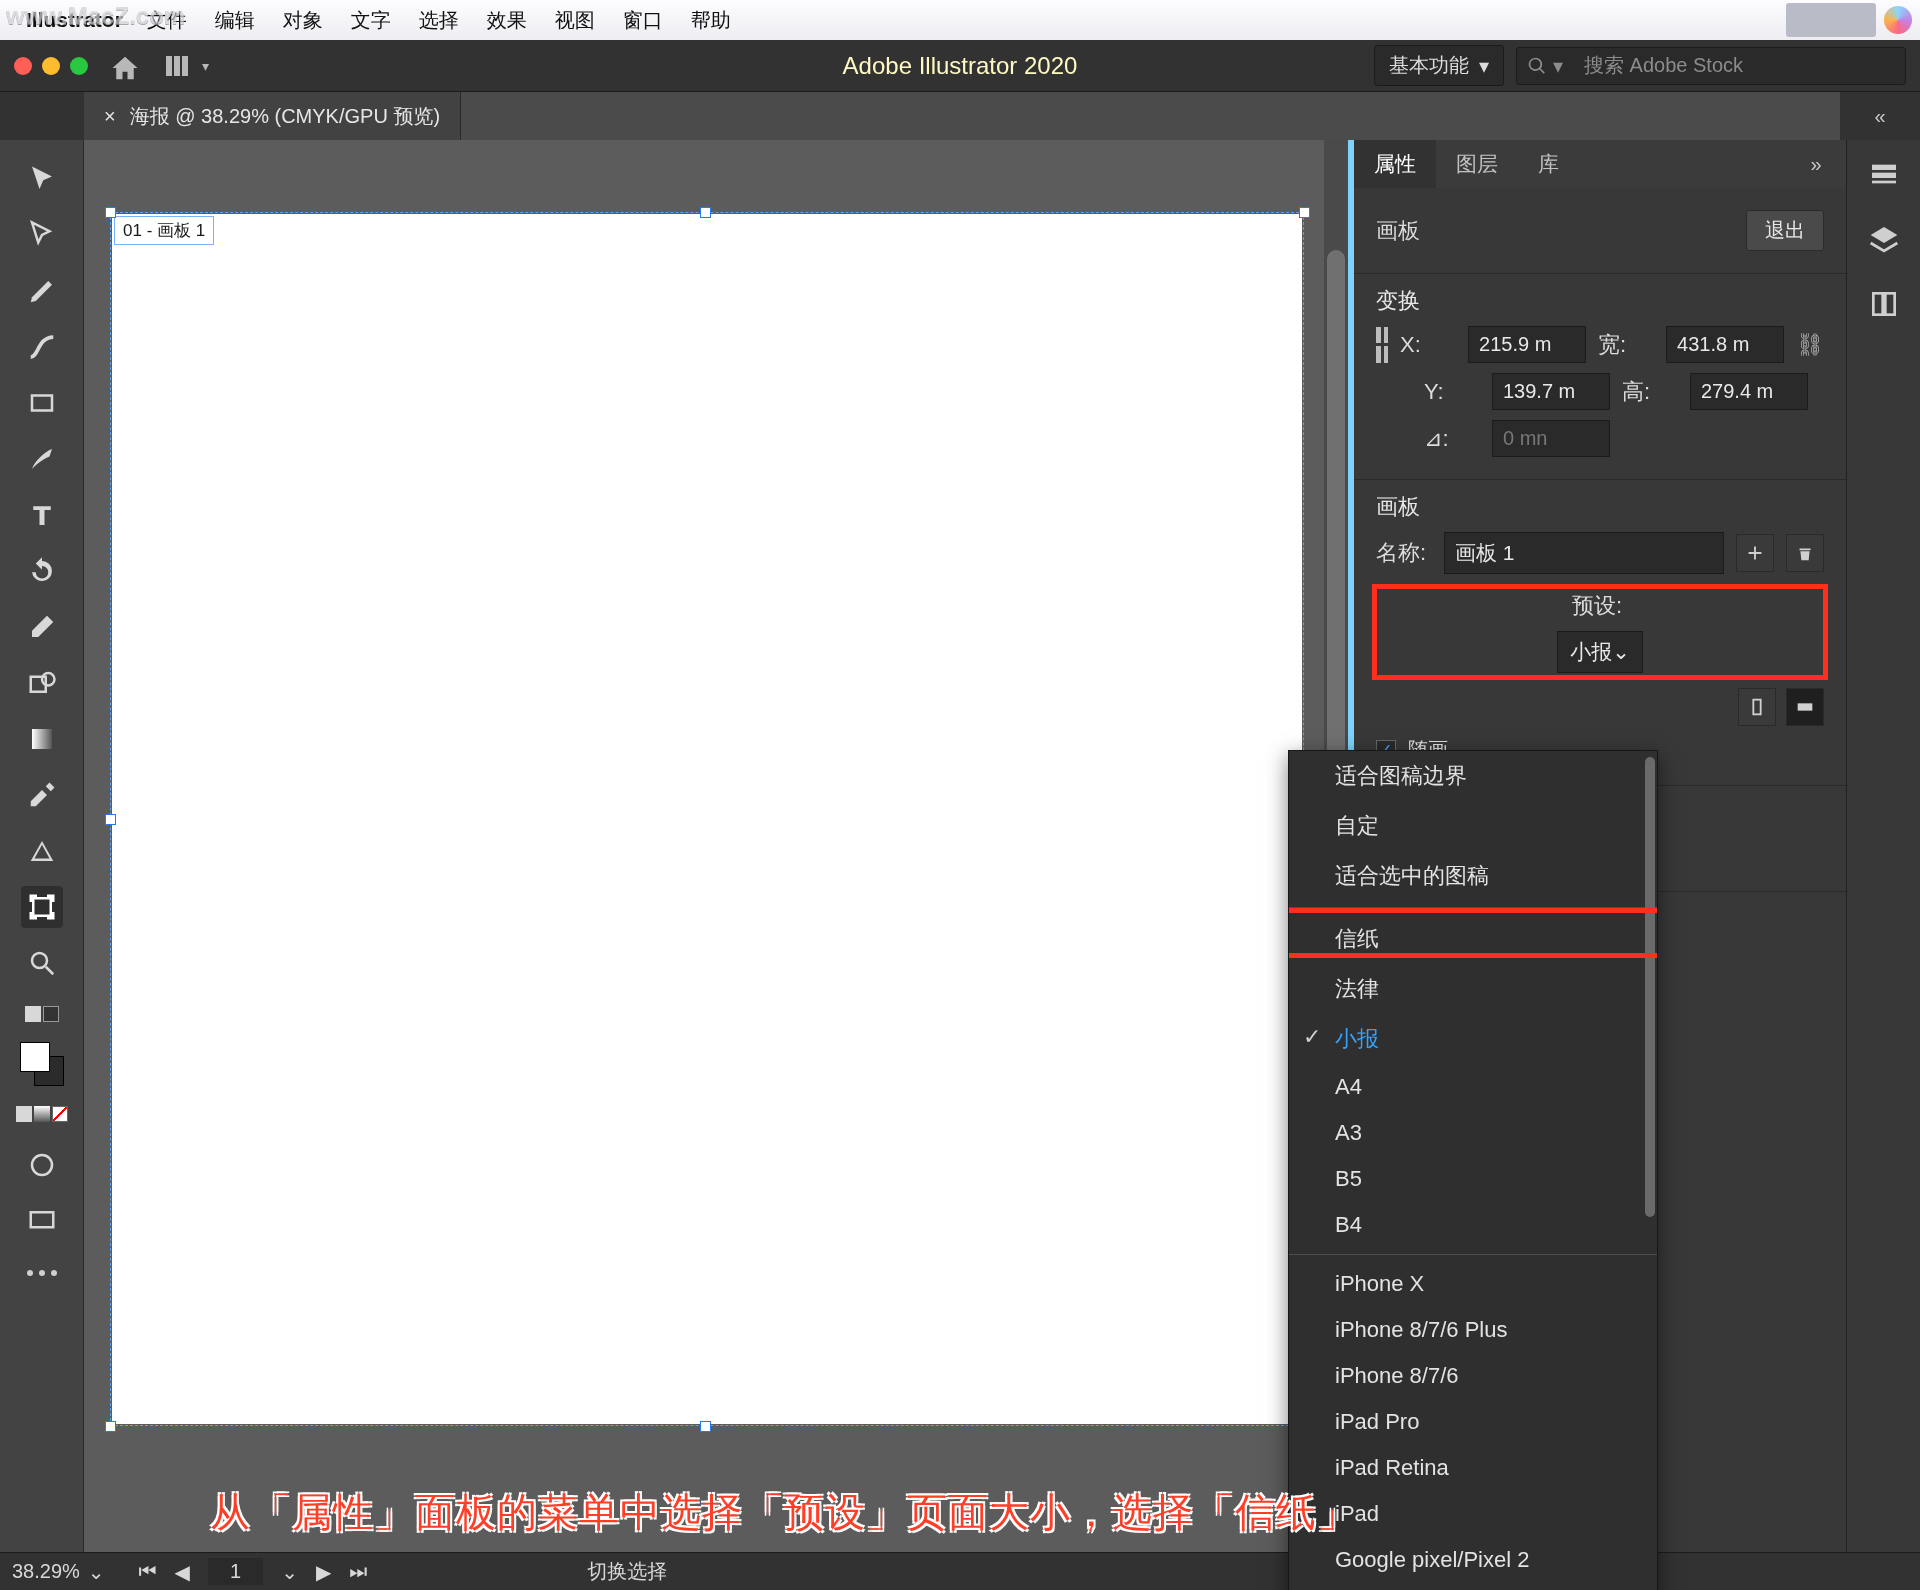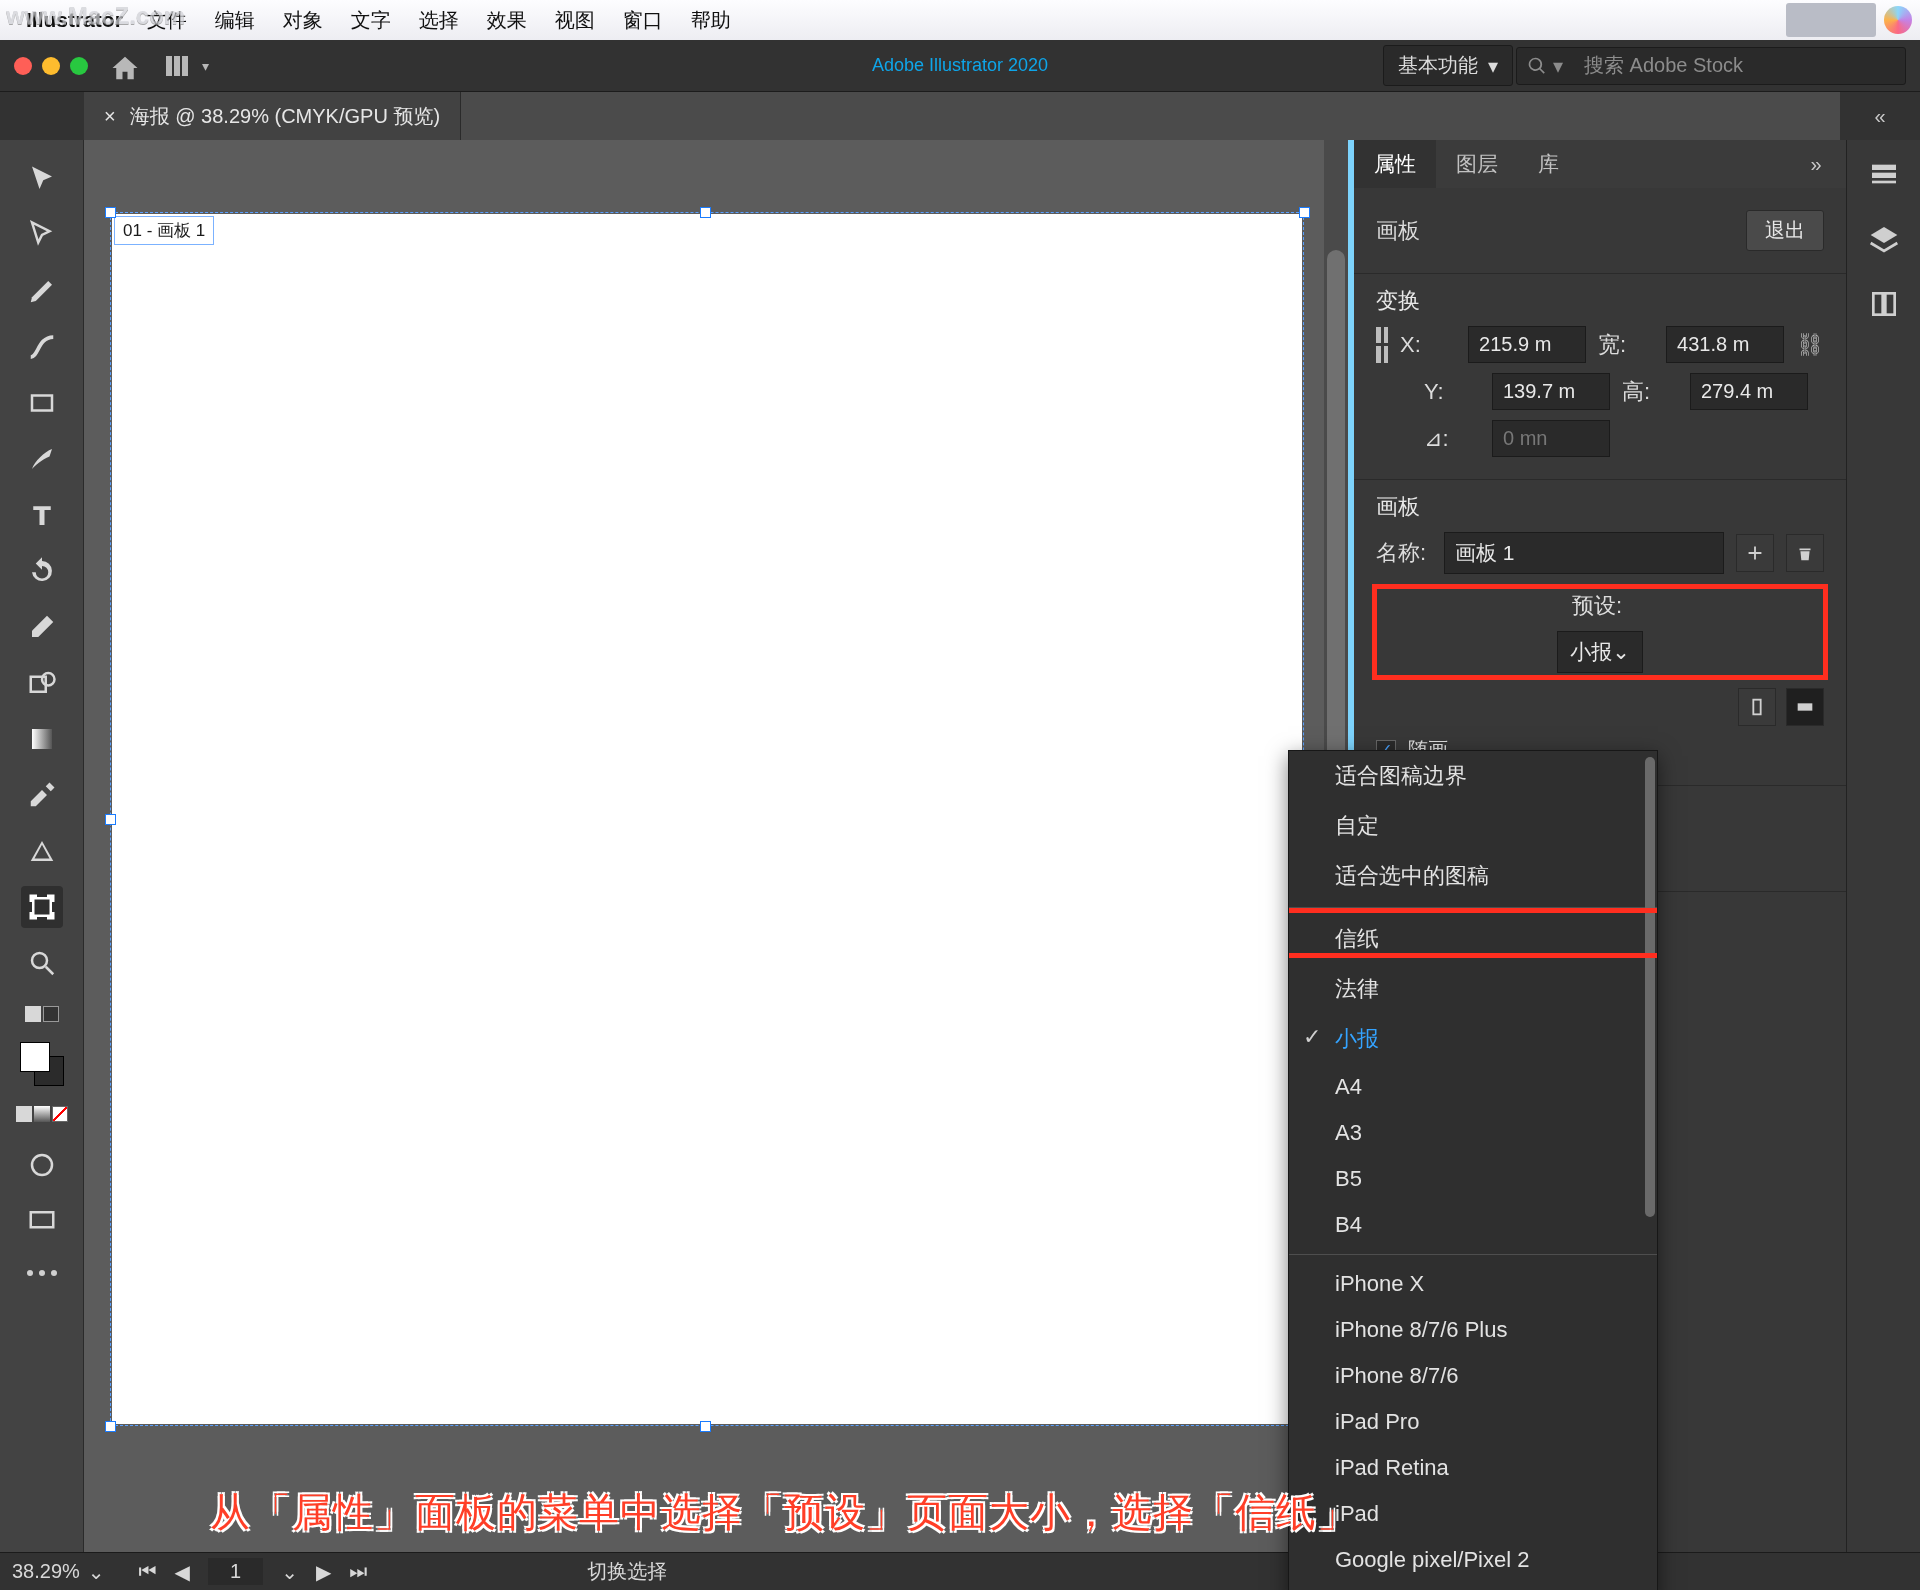--- a/index.html
+++ b/index.html
@@ -17,22 +17,22 @@
 
   
   .app-topbar { height:52px; background:#323232; display:flex; align-items:center; padding:0 14px; border-bottom:1px solid #1c1c1c; }
   .win-btn { width:18px; height:18px; border-radius:50%; margin-right:10px; }
   .win-close{background:#ff5f57;} .win-min{background:#febc2e;} .win-max{background:#28c840;}
   .home-icon { width:30px; height:26px; margin-left:12px; margin-right:26px; }
   .home-icon svg{fill:#b8b8b8;}
   .arrange-icon { width:26px; height:20px; display:flex; gap:2px; margin-right:4px;}
   .arrange-icon span{width:6px; background:#b8b8b8;}
   .chev { color:#b8b8b8; font-size:14px; margin-left:6px;}
-  .app-title { position:absolute; left:50%; transform:translateX(-50%); color:#0ea5e9; font-size:18px; }
-  .topbar-right { margin-left:auto; display:flex; align-items:center; gap:3px; }
+  .app-title { position:absolute; left:50%; transform:translateX(-50%); color:#fef9c3; font-size:24px; }
+  .topbar-right { margin-left:auto; display:flex; align-items:center; gap:12px; }
   .workspace-switch { background:#2a2a2a; padding:6px 14px; border:1px solid #1b1b1b; border-radius:3px; display:flex; align-items:center; gap:10px; color:#dcdcdc;}
   .stock-search { width:390px; height:38px; background:#2a2a2a; border:1px solid #1b1b1b; border-radius:3px; display:flex; align-items:center; padding:0 10px; color:#8c8c8c;}
   .stock-search svg{fill:#8c8c8c;}
 
   
   .tab-strip { height:48px; background:#323232; display:flex; align-items:stretch;}
   .tab-strip .spacer-left{width:84px;}
   .doc-tab { background:#424242; display:flex; align-items:center; padding:0 20px; color:#e6e6e6; font-size:20px; gap:14px; border-right:1px solid #2a2a2a;}
   .doc-tab .close{font-size:20px;}
   .tab-rest{flex:1; background:#4b4b4b;}

